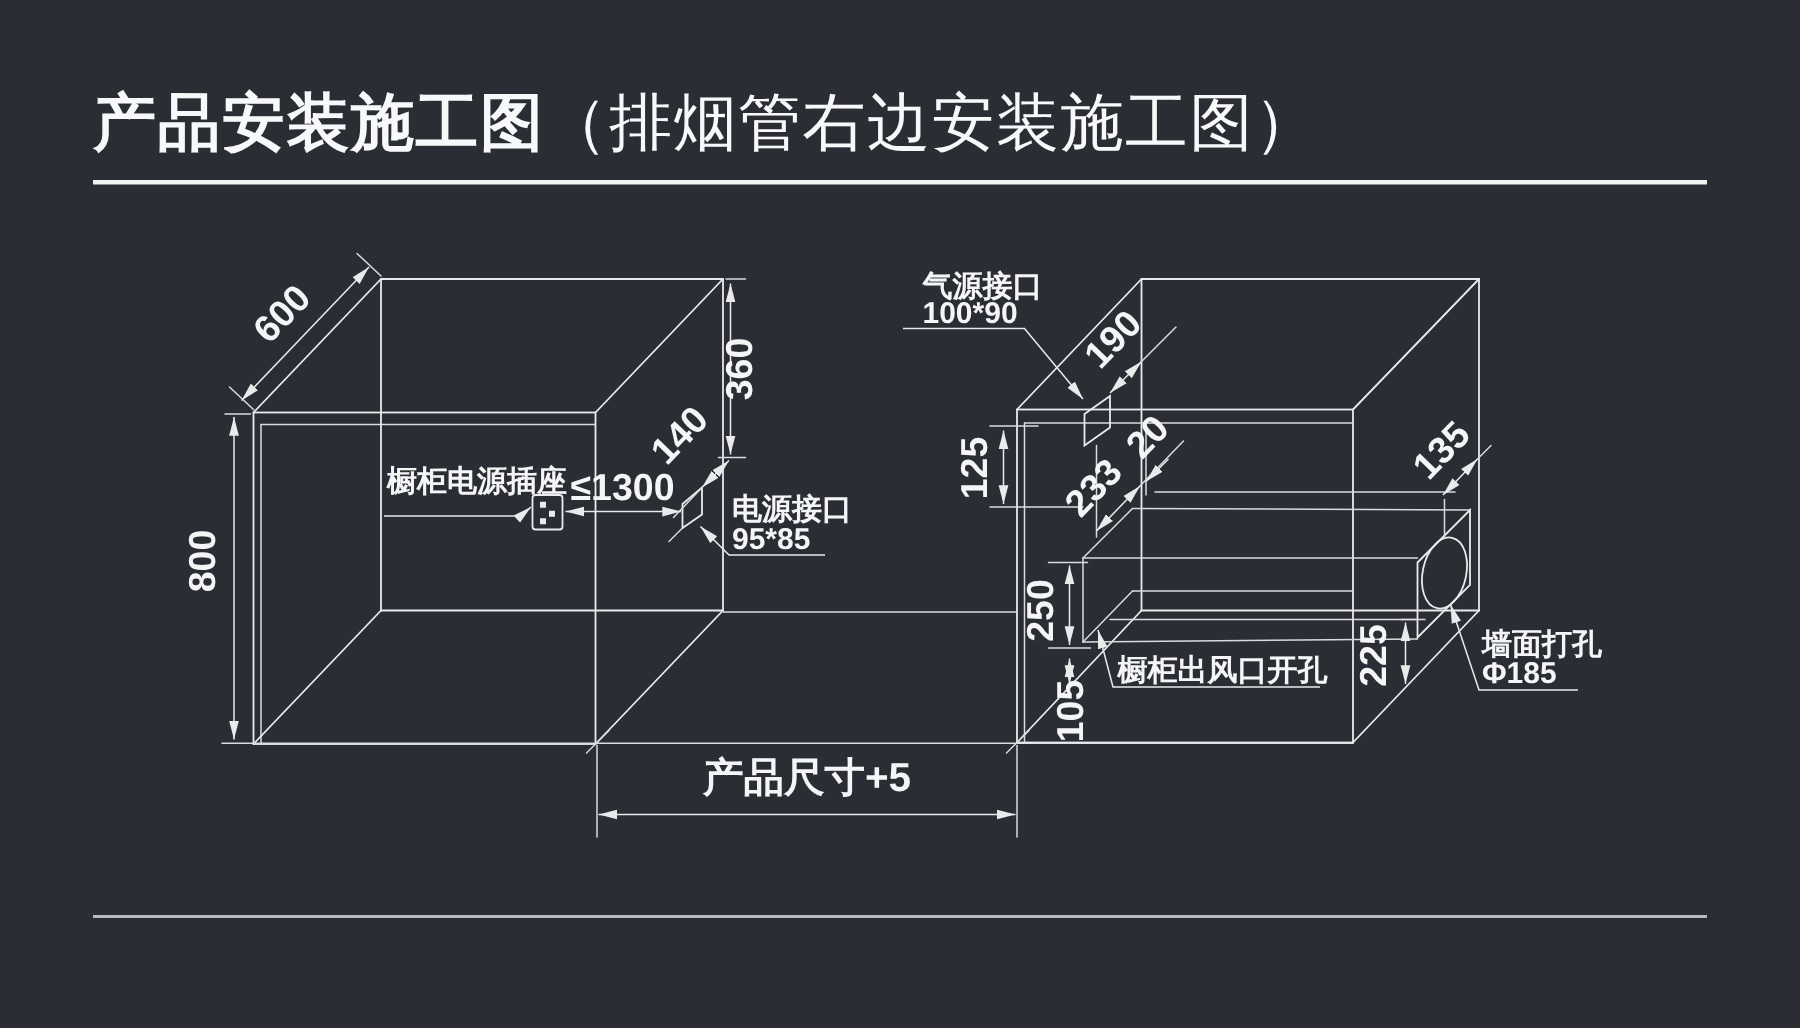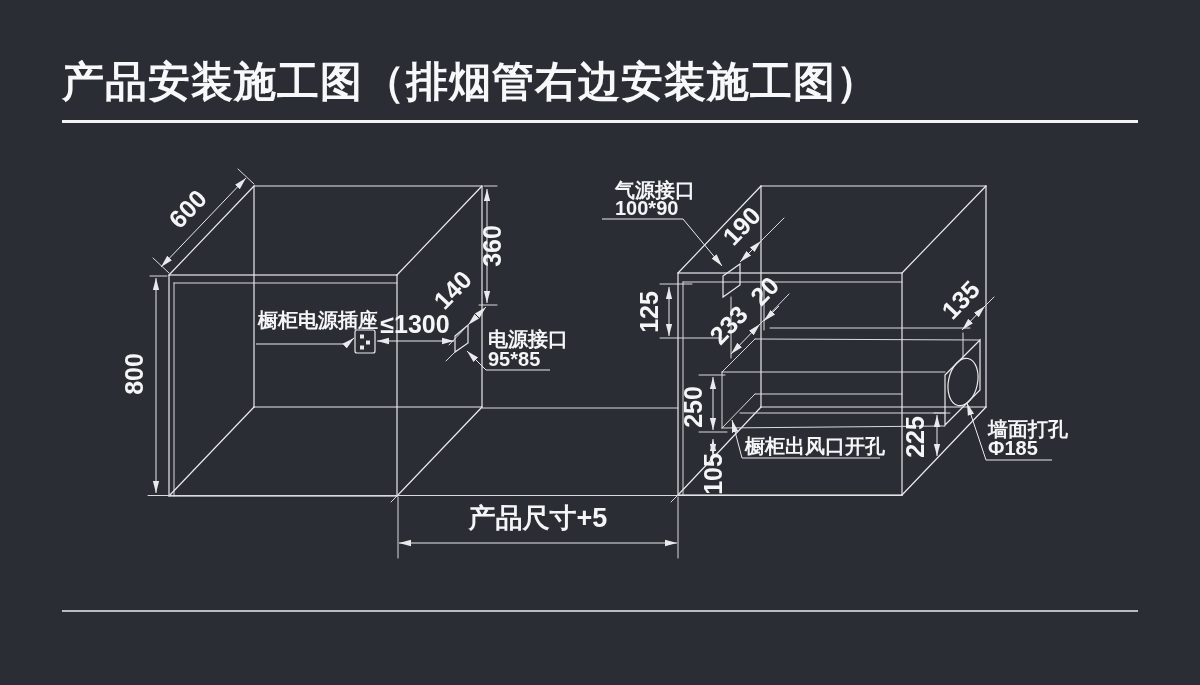--- a/index.html
+++ b/index.html
@@ -1,21 +1,21 @@
 <!DOCTYPE html>
 <html><head>
 <meta charset="utf-8">
 <style>
   html,body{margin:0;padding:0;background:#2b2d34;}
   .stage{position:relative;width:1200px;height:685px;background:#2b2d34;overflow:hidden;
          font-family:"Liberation Sans","DejaVu Sans",sans-serif;}
   .title{position:absolute;left:62px;top:58px;color:#f7f8f9;font-size:42px;line-height:48px;
          white-space:nowrap;letter-spacing:1px;}
   .title-main{font-weight:bold;}
-  .title-sub{font-weight:bold;}
+  .title-sub{font-weight:normal;}
   .title-rule{position:absolute;left:62px;top:120px;width:1076px;height:3px;background:#f2f3f4;}
   .bottom-rule{position:absolute;left:62px;top:610px;width:1076px;height:2px;background:#b9bcc0;}
   svg{position:absolute;left:0;top:0;}
   .wire{stroke:#e8eaec;stroke-width:1.2;fill:none;stroke-linecap:round;}
   .thin{stroke:#d9dbde;stroke-width:1;fill:none;stroke-linecap:round;}
   .dim{stroke:#e8eaec;stroke-width:1;fill:none;}
   text{fill:#f4f5f6;}
   .num{font-size:25px;font-weight:bold;}
   .lbl{font-size:20px;font-weight:bold;}
   .big{font-size:27px;font-weight:bold;}

